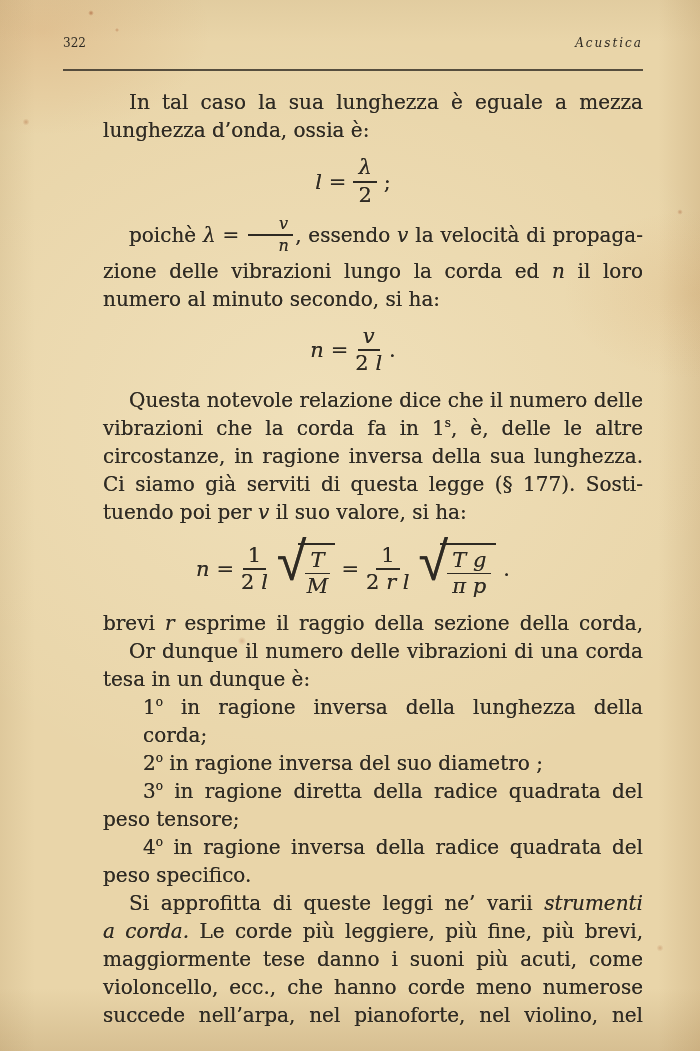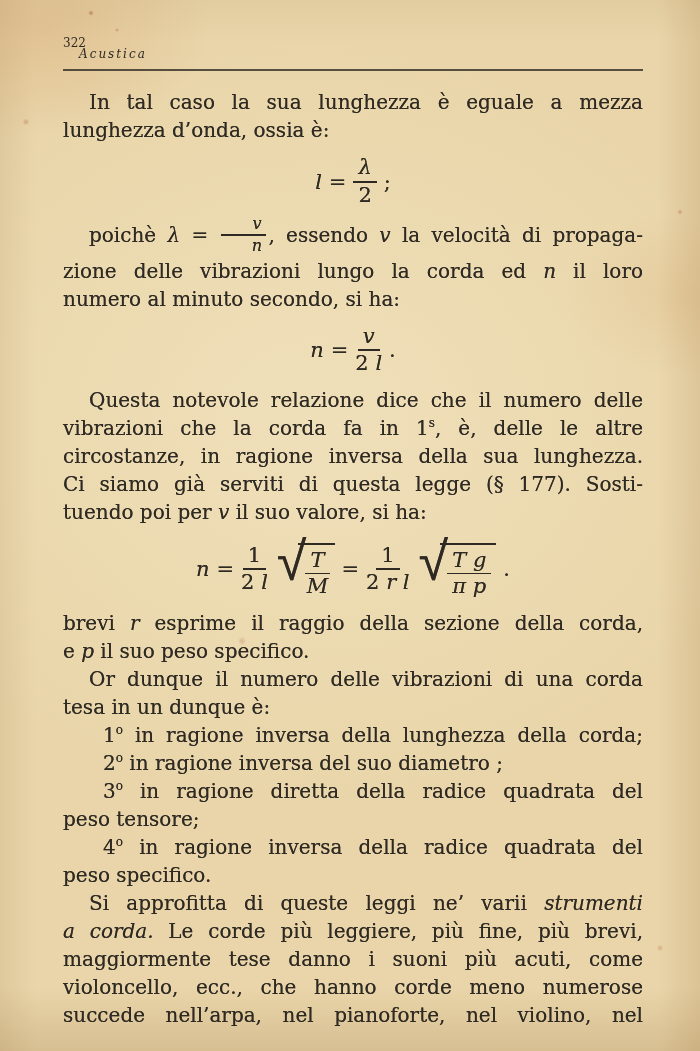--- a/index.html
+++ b/index.html
@@ -18,24 +18,24 @@
       radial-gradient(ellipse 620px 520px at 45% 40%, rgba(253,246,220,.32), rgba(253,246,220,0) 75%),
       linear-gradient(90deg, rgba(130,90,40,.10), rgba(130,90,40,0) 5%, rgba(130,90,40,0) 94%, rgba(150,105,50,.17)),
       linear-gradient(0deg, rgba(130,90,40,.18), rgba(130,90,40,0) 6%),
       linear-gradient(180deg, rgba(130,90,40,.07), rgba(130,90,40,0) 4%);
     font-family:"DejaVu Serif","Liberation Serif",serif;
     color:#2e2a23;
   }
   .content{position:absolute;left:63px;top:36px;width:580px;}
   .header{position:relative;height:26px;font-size:12px;}
   .page-num{position:absolute;left:0;top:0;}
-  .running-title{position:absolute;left:16px;right:0;top:0;text-align:left;font-style:italic;letter-spacing:2px;margin-top:11px;}
+  .running-title{position:absolute;left:16px;right:0;top:0;text-align:right;font-style:italic;letter-spacing:2px;}
   .rule{height:2px;background:#3c362b;margin-top:7px;opacity:.85;}
   .body-text{margin-top:17px;font-size:20px;line-height:28px;text-shadow:0 0 .5px rgba(46,42,35,.75);}
-  .ln{text-align:justify;text-align-last:justify;}
+  .ln{text-align:justify;text-align-last:justify;margin-left:40px;}
   .ln.left{text-align:left;text-align-last:left;}
   .ln.indent{text-indent:26px;}
   .ln.list-indent{padding-left:40px;}
   .var{font-style:italic;}
   sup{font-size:12px;line-height:0;}
   .frac{display:inline-flex;flex-direction:column;align-items:center;line-height:1.12;vertical-align:middle;}
   .frac .num{padding:0 5px 1px;border-bottom:2px solid #2e2a23;text-align:center;}
   .frac .den{padding-top:1px;text-align:center;white-space:nowrap;}
   .frac.small{font-size:16px;margin:0 2px;transform:translateY(-2px);}
   .formula{display:flex;justify-content:center;align-items:center;font-size:21px;text-shadow:0 0 .5px rgba(46,42,35,.75);}
@@ -138,21 +138,20 @@
                 <span class="den var">π p</span>
               </span>
             </span>
           </span>
           <span>.</span>
         </span>
       </div>
 
       <div>
         <div class="ln"><span>brevi </span><span class="var">r</span><span> esprime il raggio della sezione della corda,</span></div>
-        <div class="ln left"><span>e </span><span class="var">p</span><span> il suo peso specifico.</span></div>
       </div>
 
       <div>
         <div class="ln indent"><span>Or dunque il numero delle vibrazioni di una corda</span></div>
         <div class="ln left"><span>tesa in un dunque è:</span></div>
       </div>
 
       <div>
         <div class="ln list-indent"><span>1</span><sup>o</sup><span> in ragione inversa della lunghezza della corda;</span></div>
         <div class="ln left list-indent"><span>2</span><sup>o</sup><span> in ragione inversa del suo diametro ;</span></div>

